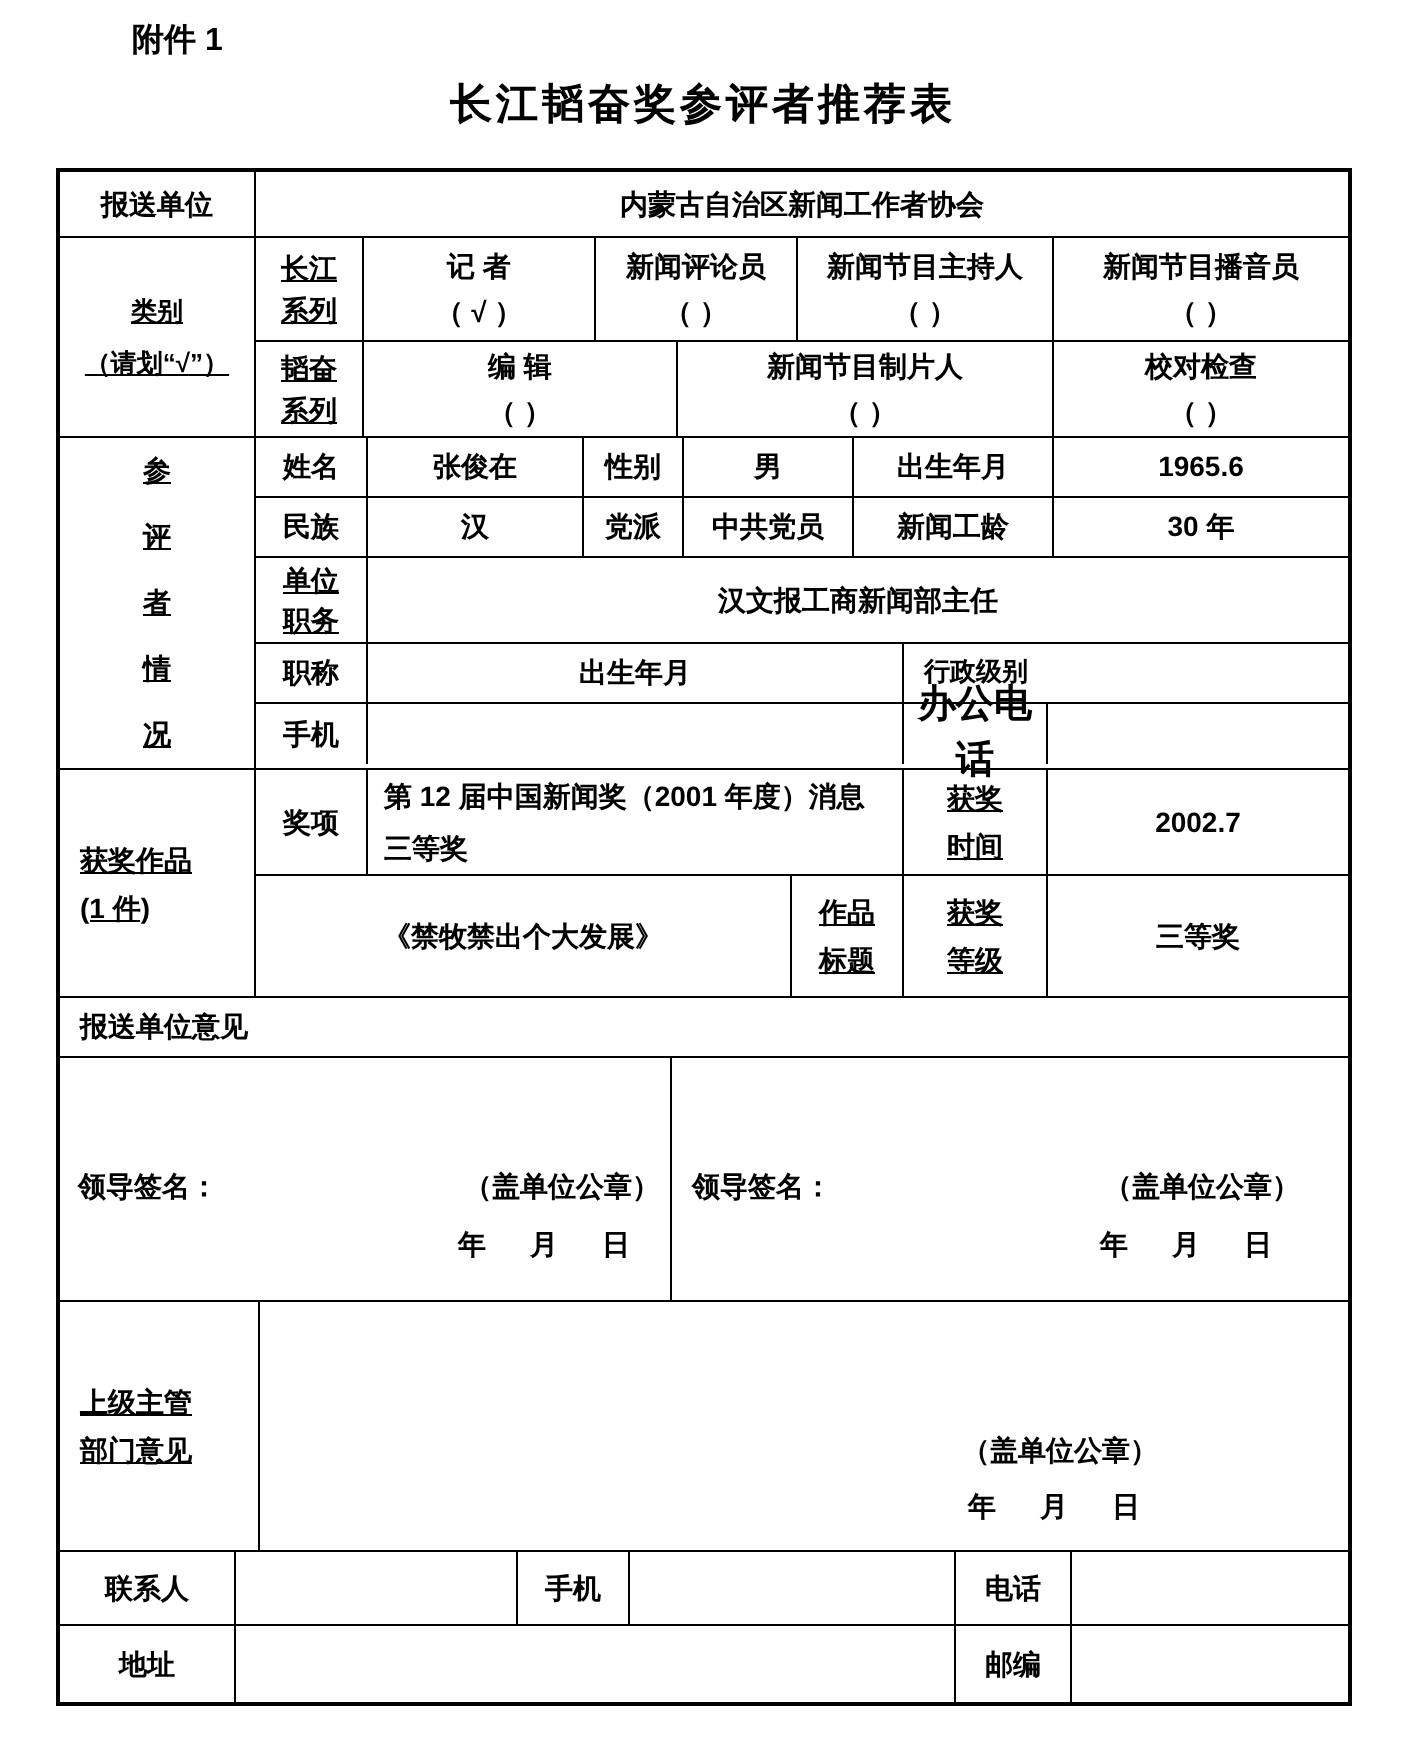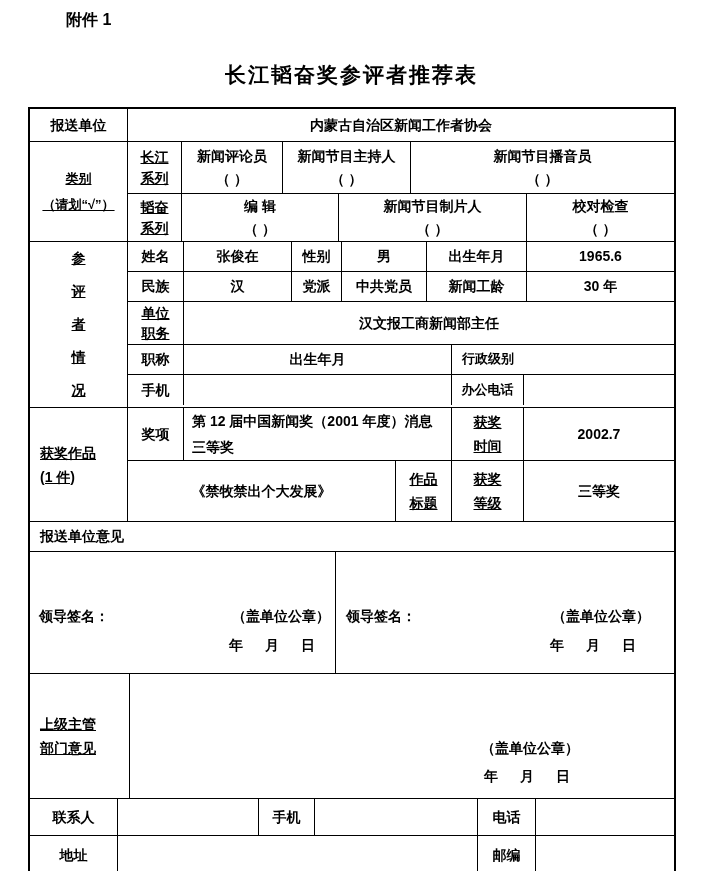--- a/index.html
+++ b/index.html
@@ -5,21 +5,21 @@
   * { box-sizing: border-box; margin: 0; padding: 0; }
   html, body { background: #ffffff; }
   body {
     width: 703px; height: 871px;
     font-family: "Liberation Sans", sans-serif;
     font-weight: 700;
     color: #000;
     overflow: hidden;
   }
   .attachment { margin: 10px 0 0 66px; font-size: 16px; }
-  .doc-title { text-align: center; margin-top: 30px; font-size: 21px; letter-spacing: 2px; }
+  .doc-title { text-align: center; margin-top: 7px; font-size: 21px; letter-spacing: 2px; }
 
   .tbl { width: 648px; margin: 18px 0 0 28px; border: 2px solid #000; font-size: 14px; }
   .row, .section { display: flex; border-bottom: 1px solid #000; }
   .tbl > div:last-child { border-bottom: none; }
   .sub { flex: 1 1 auto; display: flex; flex-direction: column; min-width: 0; }
   .sub > .row { border-bottom: 1px solid #000; }
   .sub > .row:last-child { border-bottom: none; }
 
   .cell {
     border-right: 1px solid #000;
@@ -63,20 +63,24 @@
     <div class="cell flex1">内蒙古自治区新闻工作者协会</div>
   </div>
 
   <div class="section">
     <div class="cell pre" style="width:98px; font-size:13px; line-height:26px">类别
 （请划“√”）</div>
     <div class="sub">
       <div class="row" style="height:52px">
         <div class="cell pre" style="width:54px">长江
 系列</div>
+        <div class="cell col" style="width:116px">
+          <span>记  者</span>
+          <span>（ √ ）</span>
+        </div>
         <div class="cell col" style="width:101px">
           <span>新闻评论员</span>
           <span>（   ）</span>
         </div>
         <div class="cell col" style="width:128px">
           <span>新闻节目主持人</span>
           <span>（   ）</span>
         </div>
         <div class="cell col flex1">
           <span>新闻节目播音员</span>
@@ -131,21 +135,21 @@
         <div class="cell flex1">汉文报工商新闻部主任</div>
       </div>
       <div class="row" style="height:30px">
         <div class="cell" style="width:56px">职称</div>
         <div class="cell" style="width:268px">出生年月</div>
         <div class="cell" style="width:72px; font-size:13px">行政级别</div>
       </div>
       <div class="row" style="height:30px">
         <div class="cell" style="width:56px">手机</div>
         <div class="cell" style="width:268px"></div>
-        <div class="cell" style="width:72px; font-size:13px">办公电话</div>
+        <div class="cell" style="width:72px; font-size:19px">办公电话</div>
         <div class="cell flex1"></div>
       </div>
     </div>
   </div>
 
   <div class="section">
     <div class="cell pre leftal" style="width:98px; line-height:24px; align-items:center">获奖作品
 (1 件)</div>
     <div class="sub">
       <div class="row" style="height:53px">

